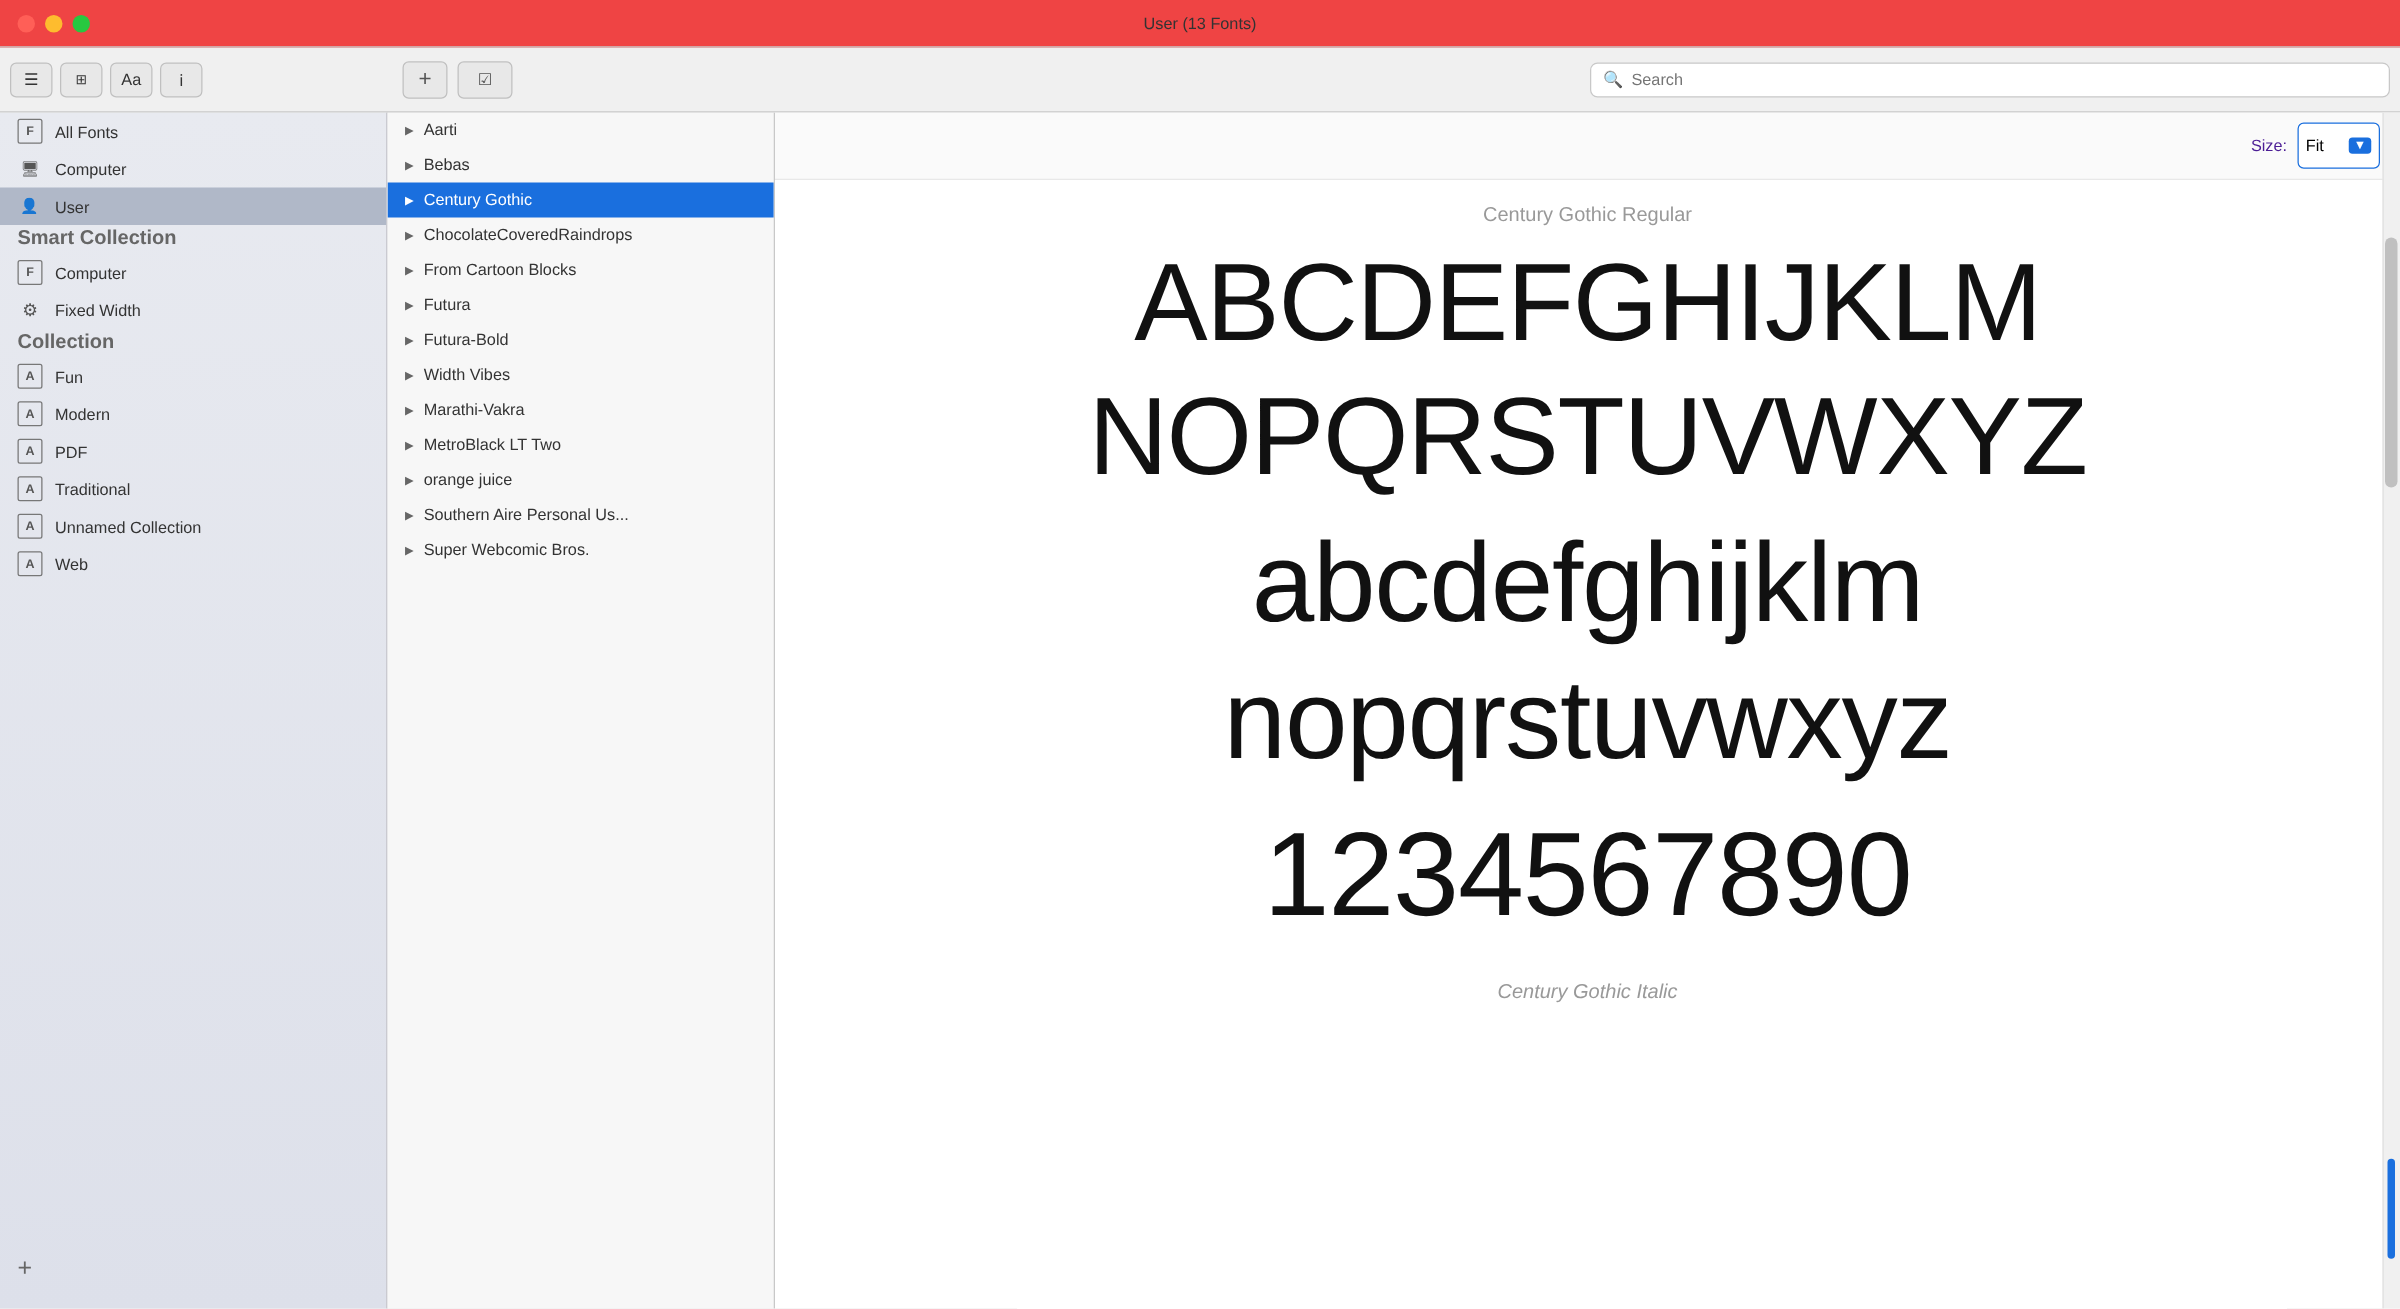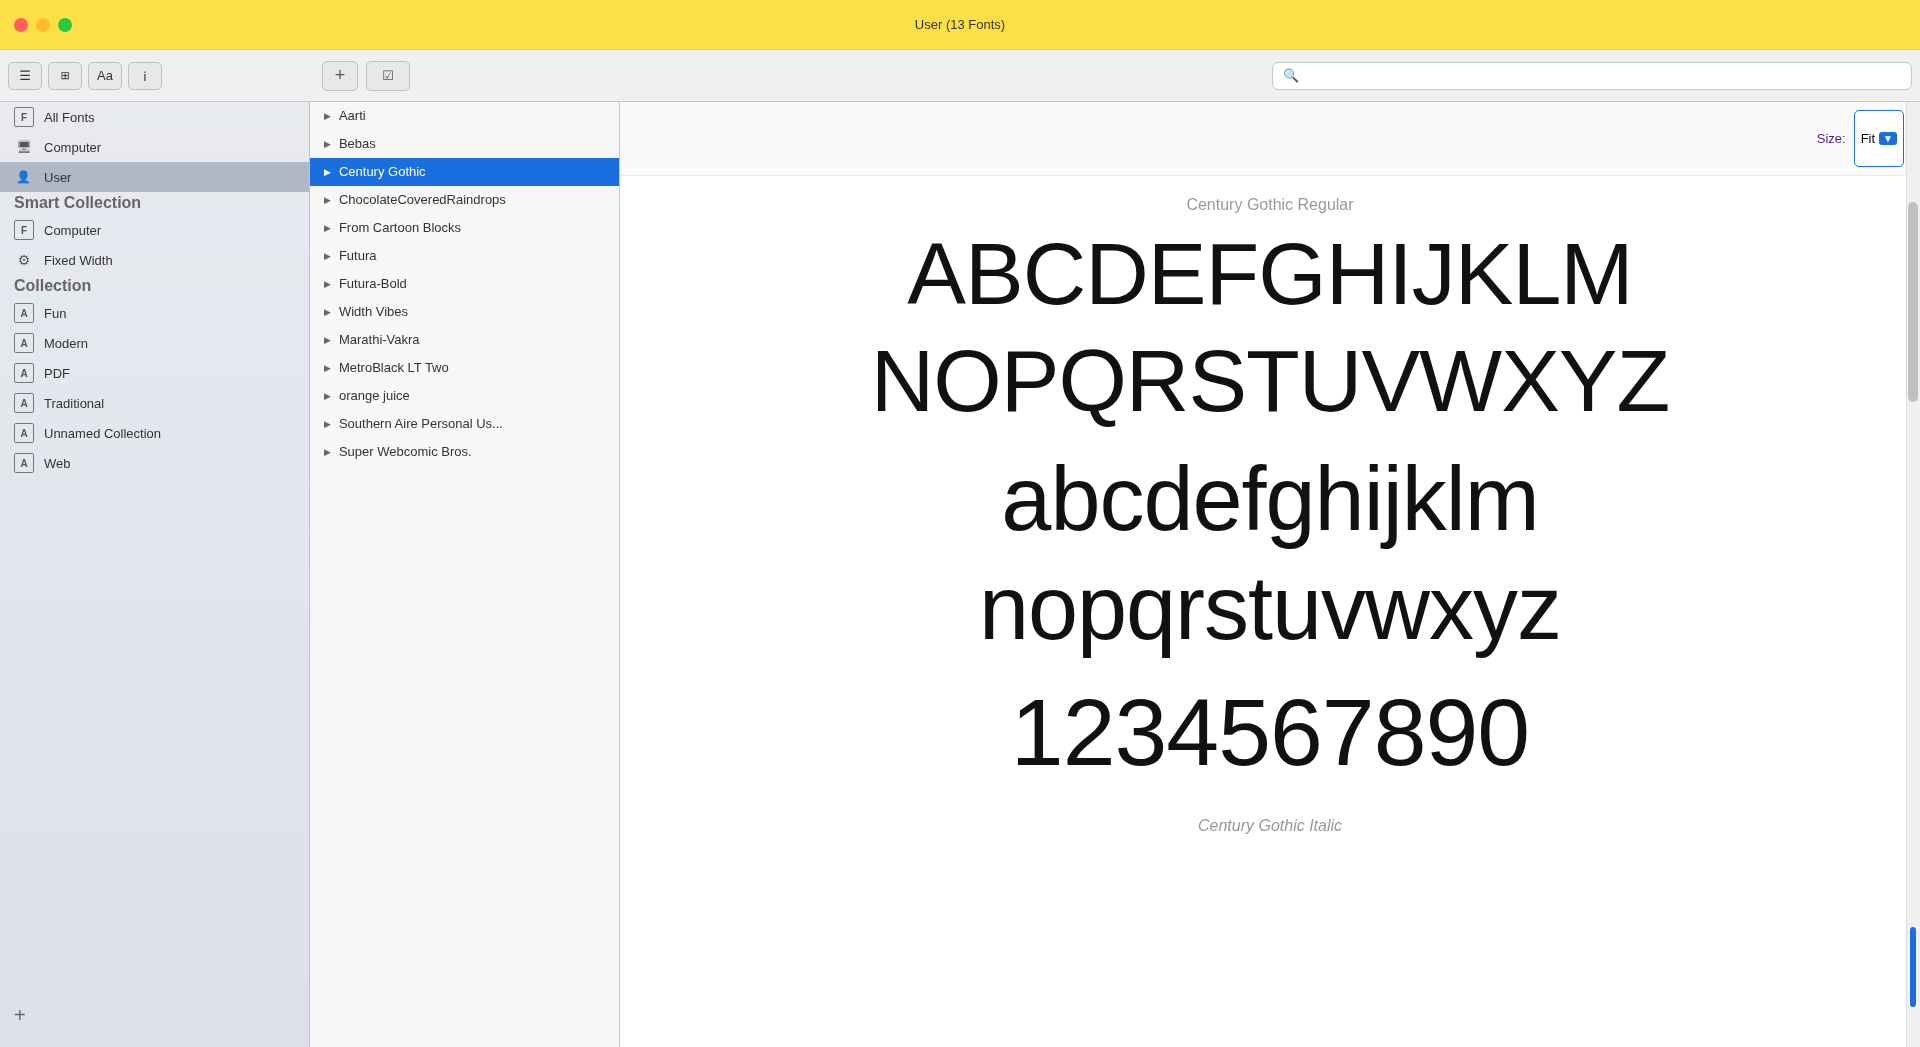--- a/index.html
+++ b/index.html
@@ -8,22 +8,22 @@
       background: #ececec;
       width: 1920px;
       height: 1047px;
       overflow: hidden;
       display: flex;
       flex-direction: column;
     }
 
     
     .titlebar {
-      background: #fde047;
-      height: 50px;
+      background: #ef4444;
+      height: 38px;
       display: flex;
       align-items: center;
       justify-content: center;
       position: relative;
       border-bottom: 1px solid #c8c8c8;
       flex-shrink: 0;
     }
     .titlebar-buttons {
       position: absolute;
       left: 14px;
@@ -256,24 +256,24 @@
       font-size: 13px;
       color: #4c1d95;
       margin-right: 8px;
     }
     .size-select {
       display: flex;
       align-items: center;
       background: #fff;
       border: 1.5px solid #1a6fde;
       border-radius: 5px;
-      padding: 20px 6px;
-      font-size: 13px;
-      cursor: pointer;
-      gap: 4px;
+      padding: 10px 6px;
+      font-size: 13px;
+      cursor: pointer;
+      gap: 20px;
     }
     .size-select-arrow {
       background: #1a6fde;
       color: #fff;
       border-radius: 3px;
       padding: 1px 4px;
       font-size: 10px;
     }
     .preview-content {
       flex: 1;
@@ -360,20 +360,21 @@
     <button class="toolbar-btn">Aa</button>
     <button class="toolbar-btn">ℹ</button>
   </div>
   <div class="toolbar-center">
     <button class="add-btn">+</button>
     <button class="check-btn">☑</button>
   </div>
   <div class="toolbar-spacer"></div>
   <div class="search-bar">
     <span class="search-icon-text">🔍</span>
+    <input type="text" placeholder="Search" style="">
   </div>
 </div>
 
 <div class="main">
 
   <div class="sidebar">
 
     <div class="sidebar-section-item">
       <div class="sidebar-icon-box">F</div>
       <span class="sidebar-label">All Fonts</span>

